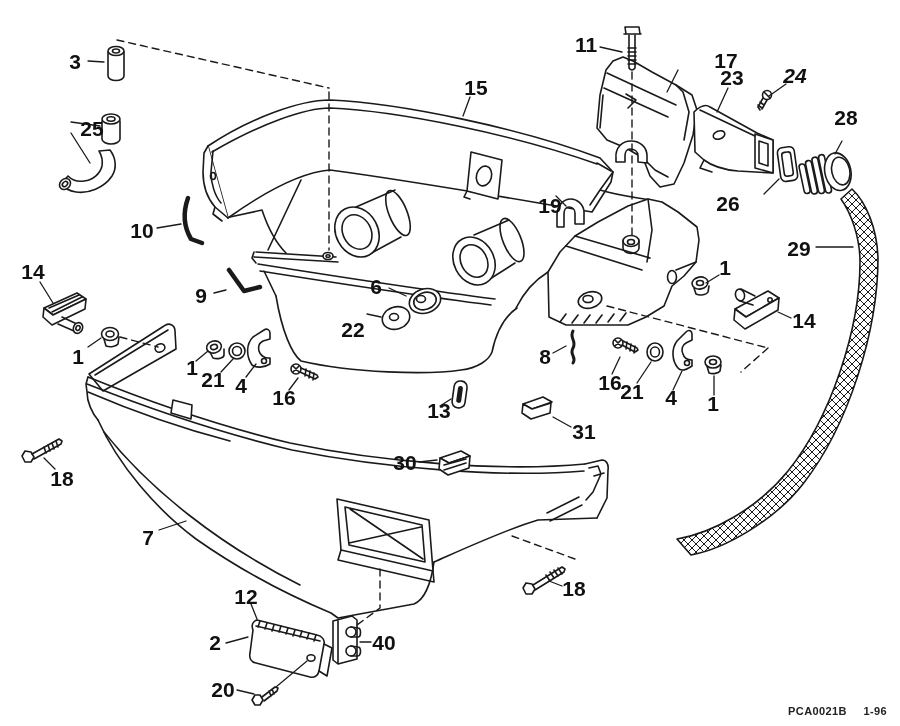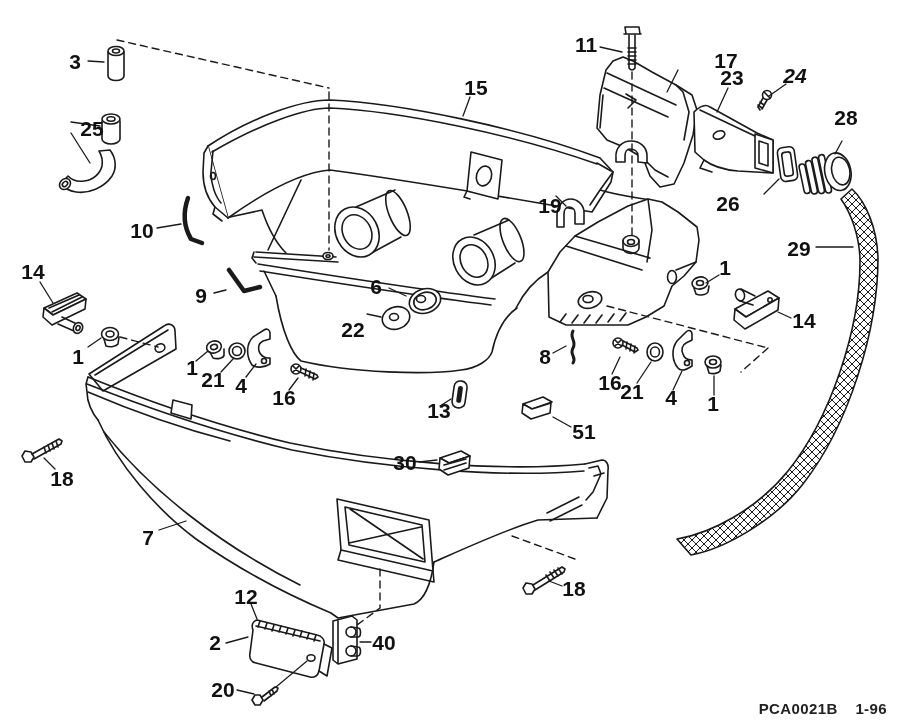--- a/index.html
+++ b/index.html
@@ -8,21 +8,21 @@
     font-family:"Liberation Sans",sans-serif;
   }
   .stage svg{position:absolute;left:0;top:0;}
   .callout{
     position:absolute;transform:translate(-50%,-50%);
     font-weight:bold;font-size:21px;line-height:1;color:#111;
     white-space:nowrap;user-select:none;
   }
   .figure-code{
     position:absolute;right:13px;bottom:9px;
-    font-size:15px;font-weight:bold;color:#222;letter-spacing:.4px;
+    font-size:11px;font-weight:bold;color:#222;letter-spacing:.4px;
   }
   .figure-code .date{margin-left:13px;}
 </style>
 </head>
 <body>
 
 <div class="stage">
 
 <svg width="900" height="726" viewBox="0 0 900 726" fill="none" stroke="#1a1a1a" stroke-width="1.6" stroke-linecap="round" stroke-linejoin="round">
 
@@ -359,21 +359,21 @@
     <div class="callout" style="left: 545px; top: 356px;">8</div>
     <div class="callout" style="left: 192px; top: 367px;">1</div>
     <div class="callout" style="left: 213px; top: 379px;">21</div>
     <div class="callout" style="left: 241px; top: 385px;">4</div>
     <div class="callout" style="left: 284px; top: 397px;">16</div>
     <div class="callout" style="left: 610px; top: 382px;">16</div>
     <div class="callout" style="left: 632px; top: 391px;">21</div>
     <div class="callout" style="left: 671px; top: 397px;">4</div>
     <div class="callout" style="left: 713px; top: 403px;">1</div>
     <div class="callout" style="left: 427px; top: 410px; margin-left: 12px;">13</div>
-    <div class="callout" style="left: 584px; top: 431px;">51</div>
+    <div class="callout" style="left: 584px; top: 431px;">31</div>
     <div class="callout" style="left: 405px; top: 462px;">30</div>
     <div class="callout" style="left: 148px; top: 537px;">7</div>
     <div class="callout" style="left: 62px; top: 478px;">18</div>
     <div class="callout" style="left: 574px; top: 588px;">18</div>
     <div class="callout" style="left: 246px; top: 596px;">12</div>
     <div class="callout" style="left: 215px; top: 642px;">2</div>
     <div class="callout" style="left: 384px; top: 642px;">40</div>
     <div class="callout" style="left: 223px; top: 689px;">20</div>
 
   <div class="figure-code">

